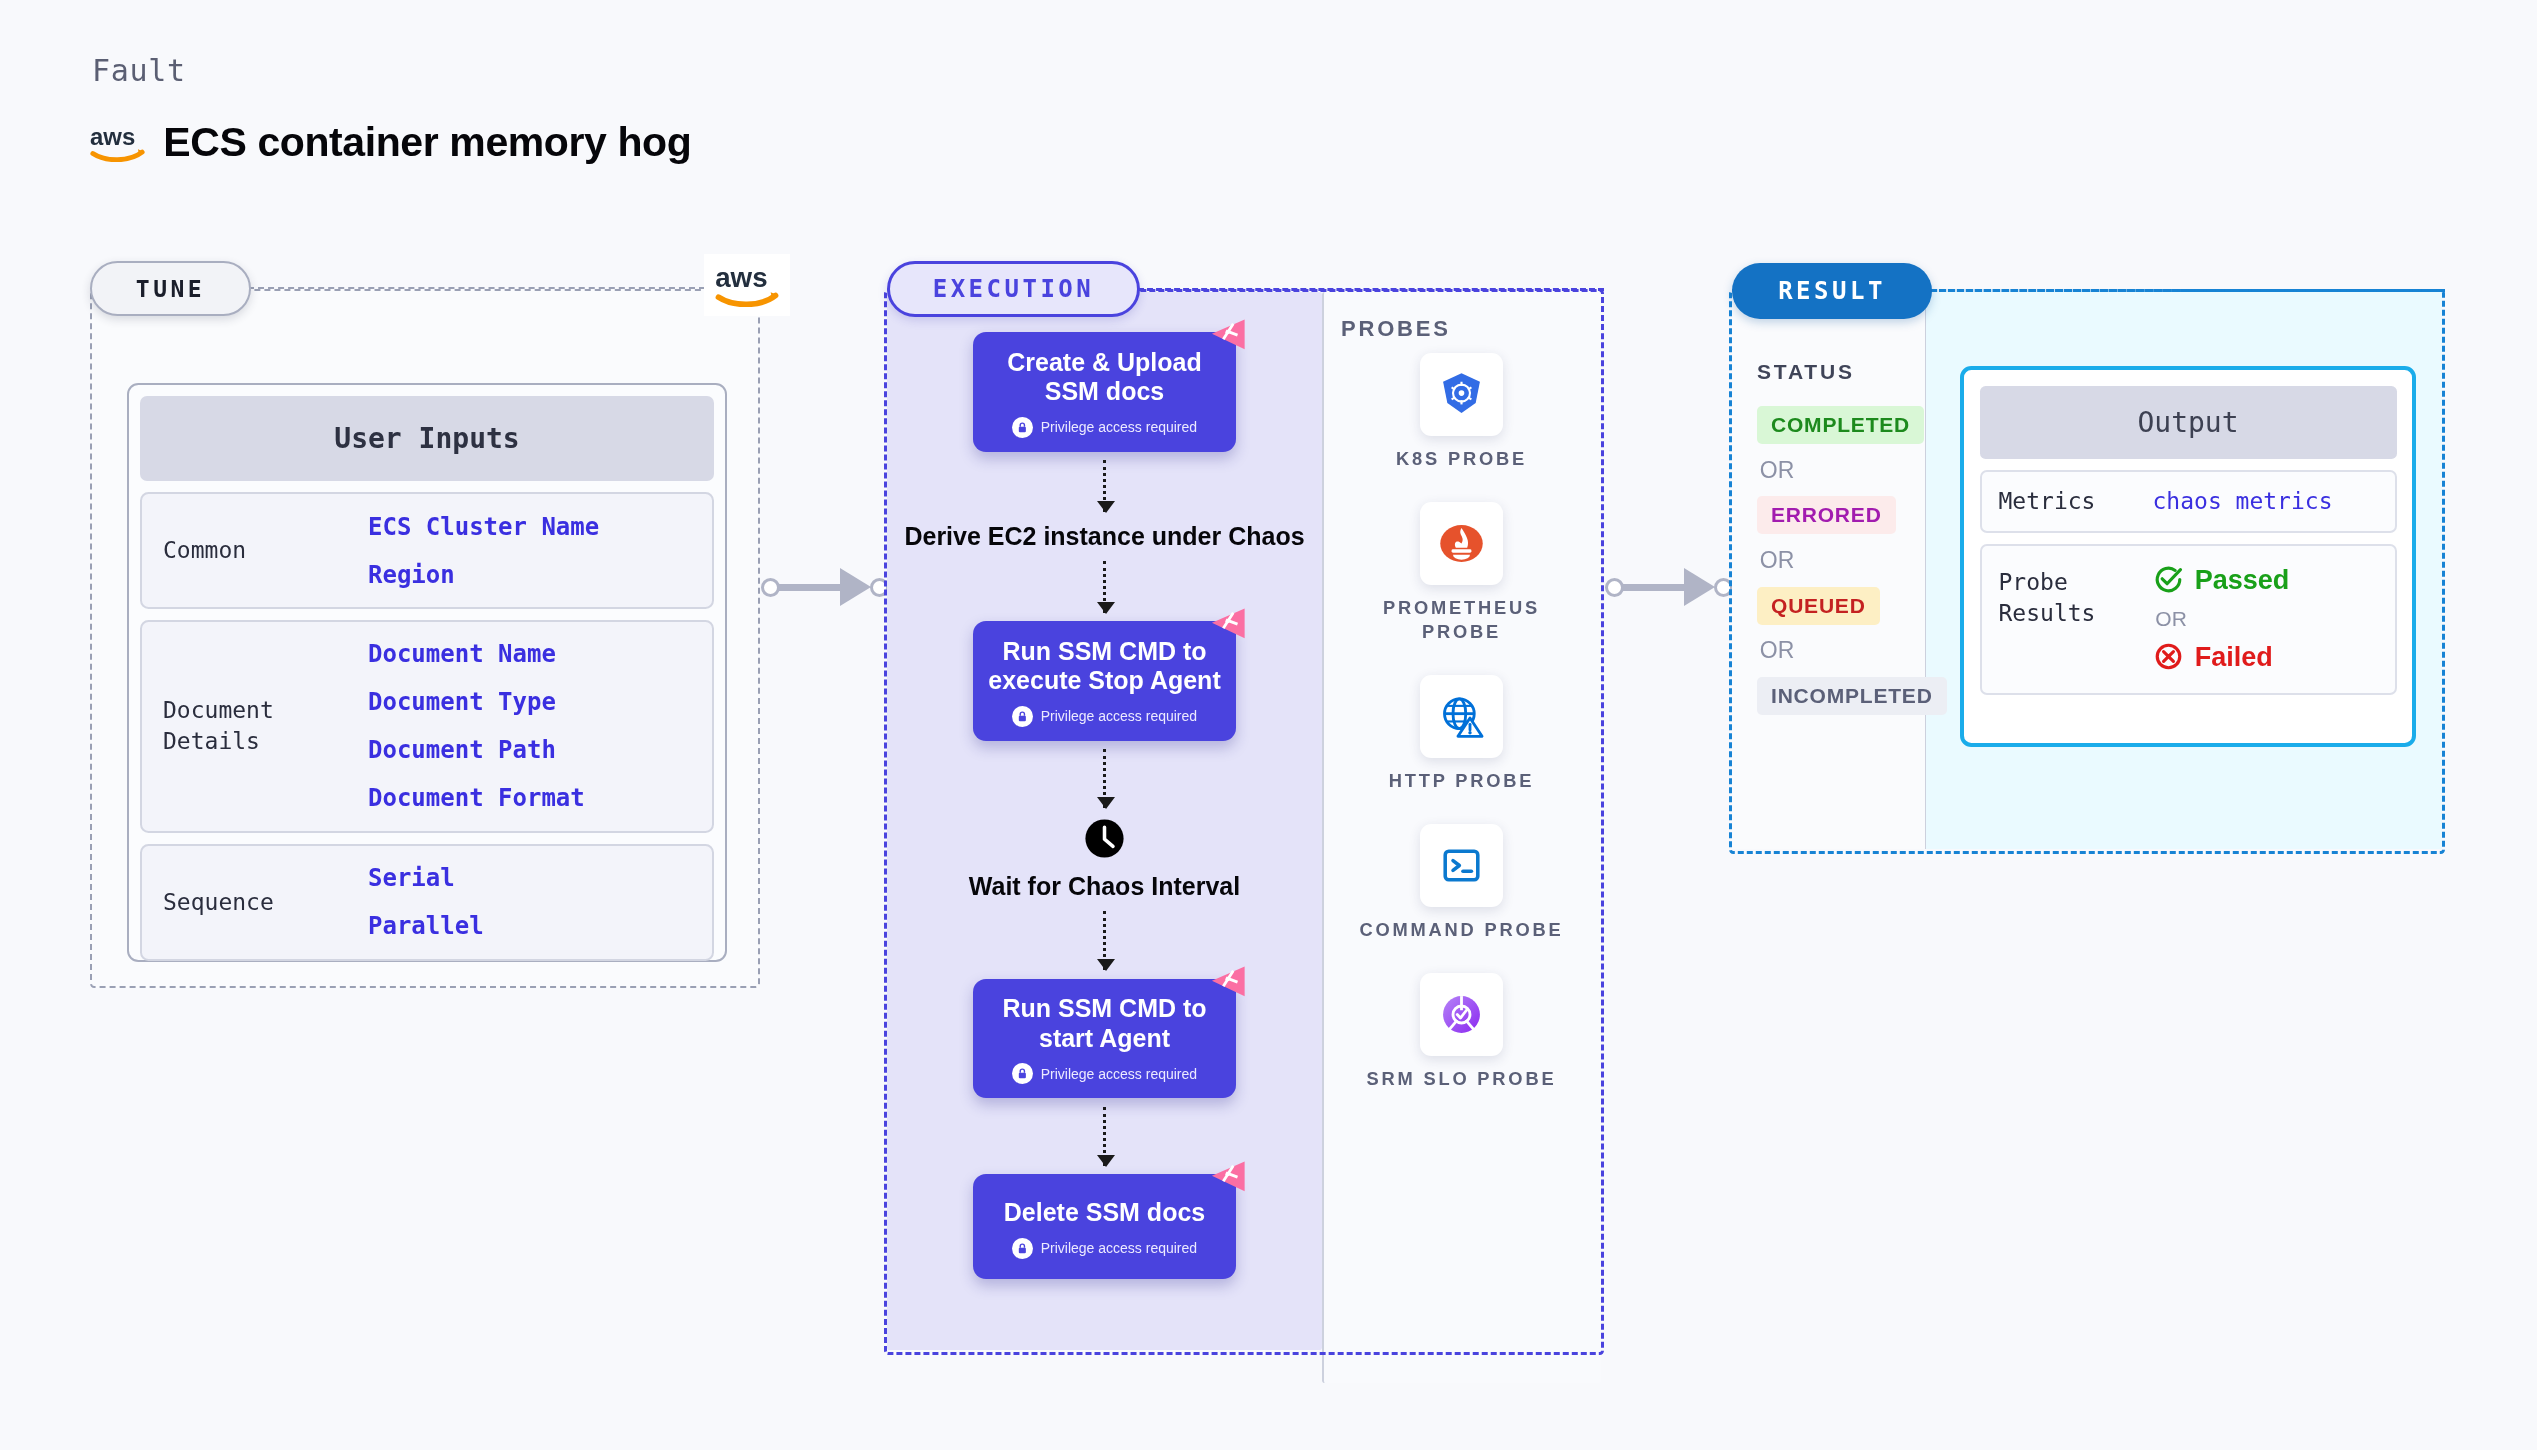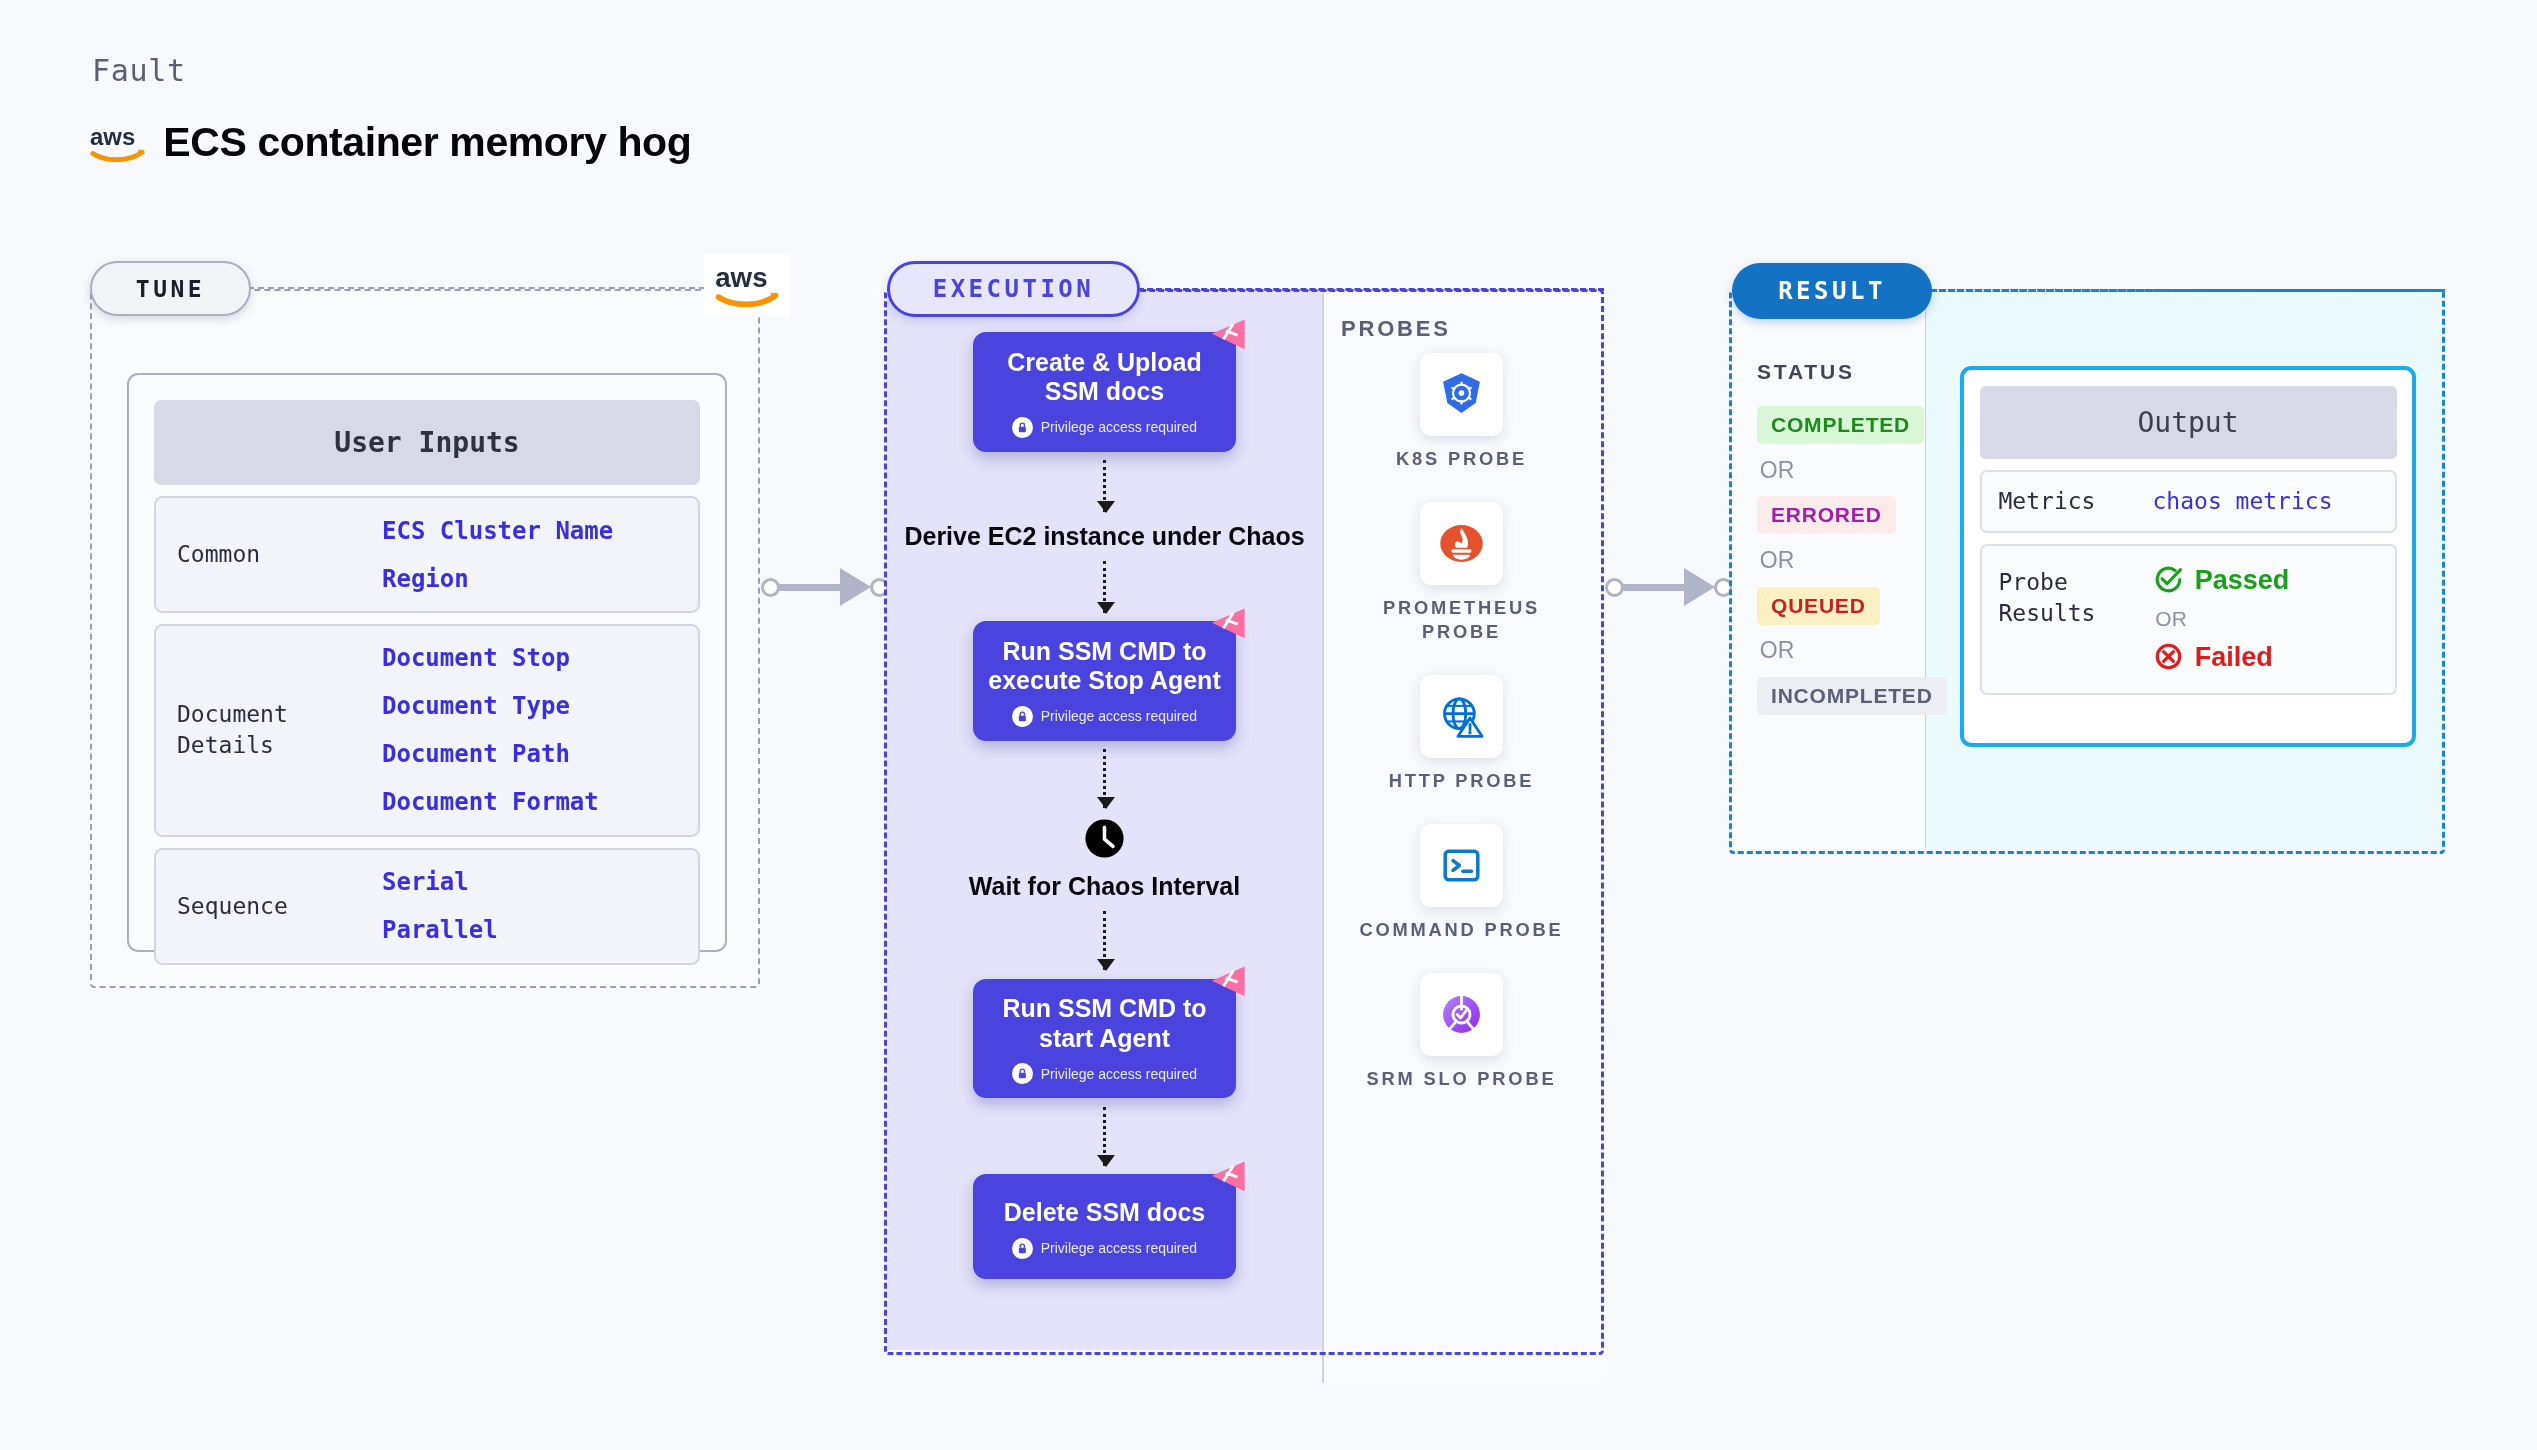--- a/index.html
+++ b/index.html
@@ -51,23 +51,23 @@
   .tune-dash {
     position: absolute; left: 248px; top: 287px; width: 457px; height: 0;
     border-top: 2.8px dashed #9aa0b4;
   }
   .aws-badge {
     position: absolute; left: 704px; top: 254px; width: 86px; height: 62px;
     background: #ffffff; display: flex; align-items: center; justify-content: center;
   }
 
   .userinputs-card {
-    position: absolute; left: 35px; top: 82px; width: 600px; height: 579px;
+    position: absolute; left: 35px; top: 92px; width: 600px; height: 579px;
     background: #fbfcfe; border: 2.8px solid #a9aec0; border-radius: 11.3px;
-    padding: 25px;
+    padding: 11px;
   }
   .ui-header {
     height: 85px; background: #d7d9e6; border-radius: 7px;
     display: flex; align-items: center; justify-content: center;
     font-family: "DejaVu Sans Mono", monospace;
     font-size: 28px; color: #2d3142; font-weight: bold;
     margin-bottom: 11.3px;
   }
   .ui-group {
     border: 2.1px solid #d3d6e2; border-radius: 8.5px; background: #f3f4fa;
@@ -269,21 +269,21 @@
         <div class="ui-values">
           <div class="ui-value">ECS Cluster Name</div>
           <div class="ui-value">Region</div>
         </div>
       </div>
 
       <div class="ui-group">
         <div class="ui-group-label" style="white-space:pre-line">Document
 Details</div>
         <div class="ui-values">
-          <div class="ui-value">Document Stop</div>
+          <div class="ui-value">Document Name</div>
           <div class="ui-value">Document Type</div>
           <div class="ui-value">Document Path</div>
           <div class="ui-value">Document Format</div>
         </div>
       </div>
 
       <div class="ui-group">
         <div class="ui-group-label">Sequence</div>
         <div class="ui-values">
           <div class="ui-value">Serial</div>

